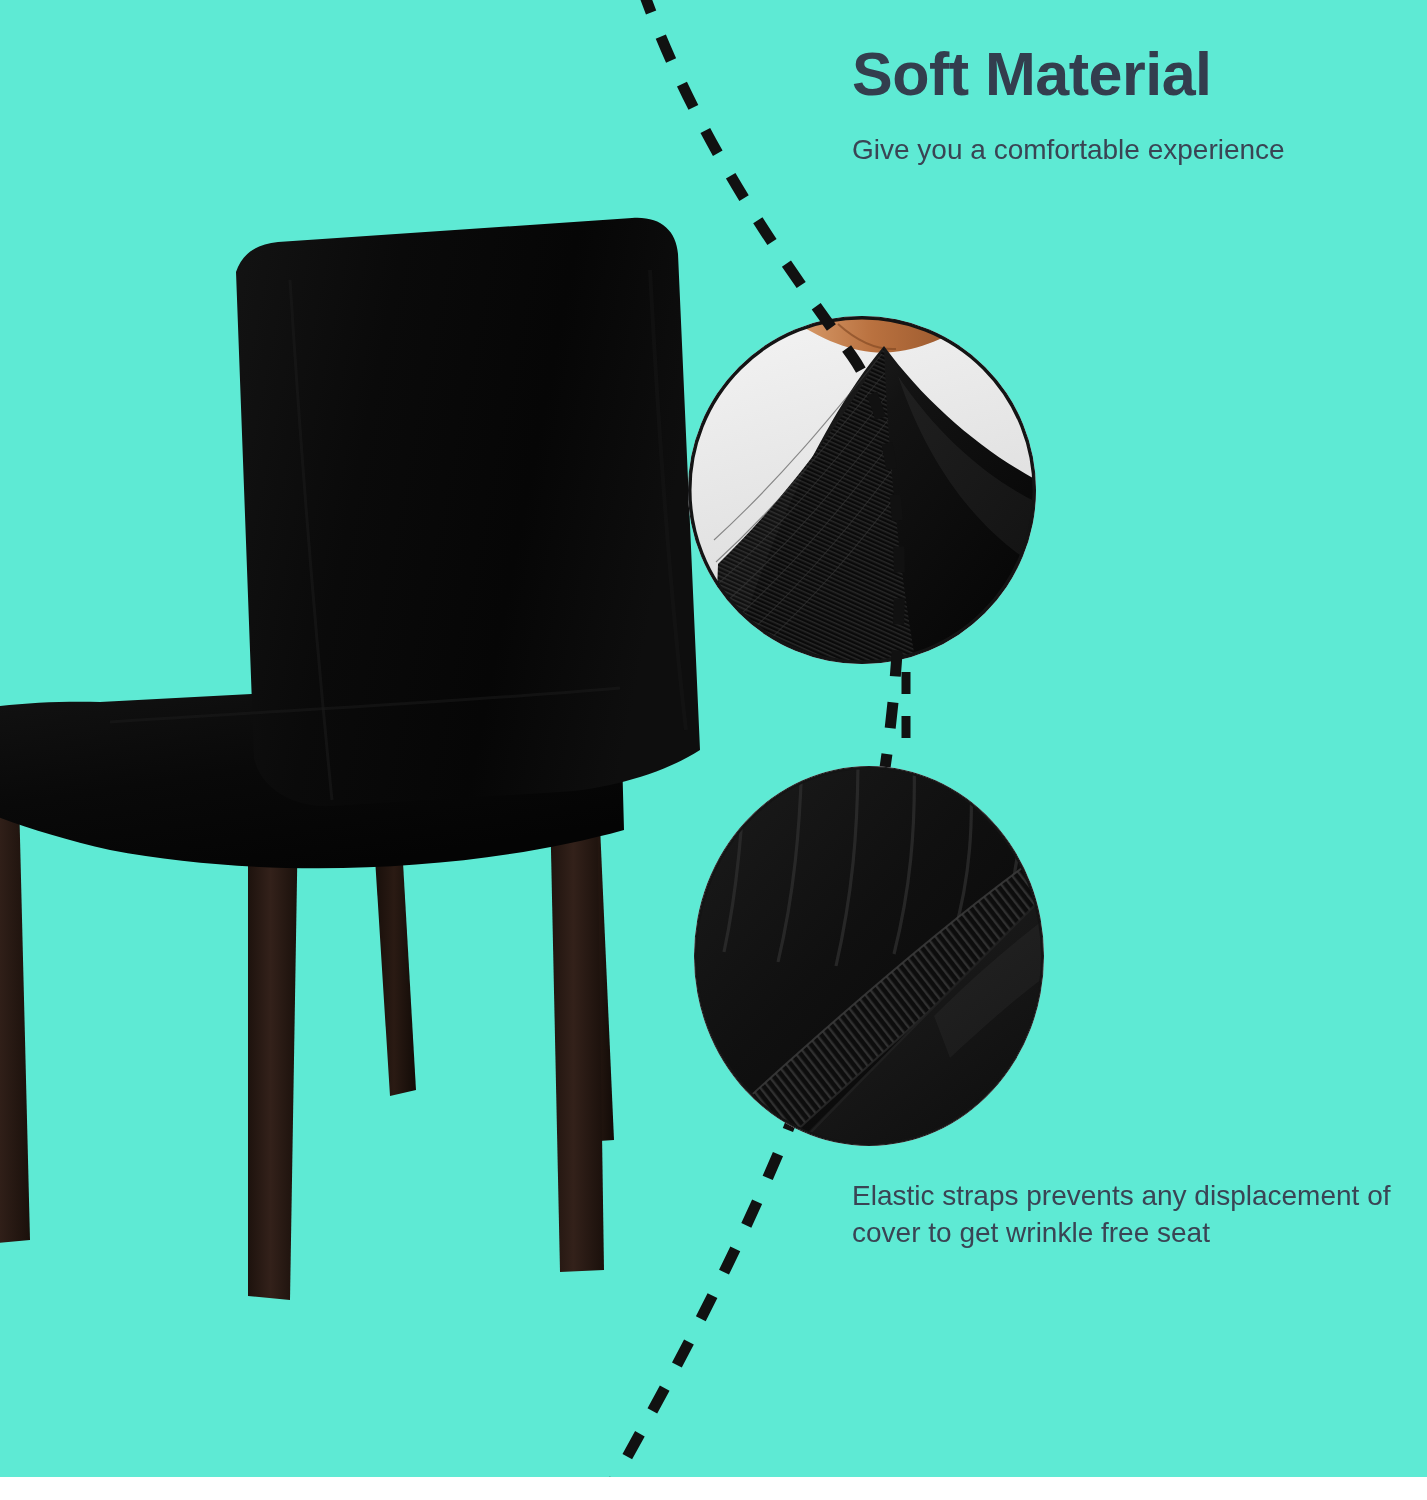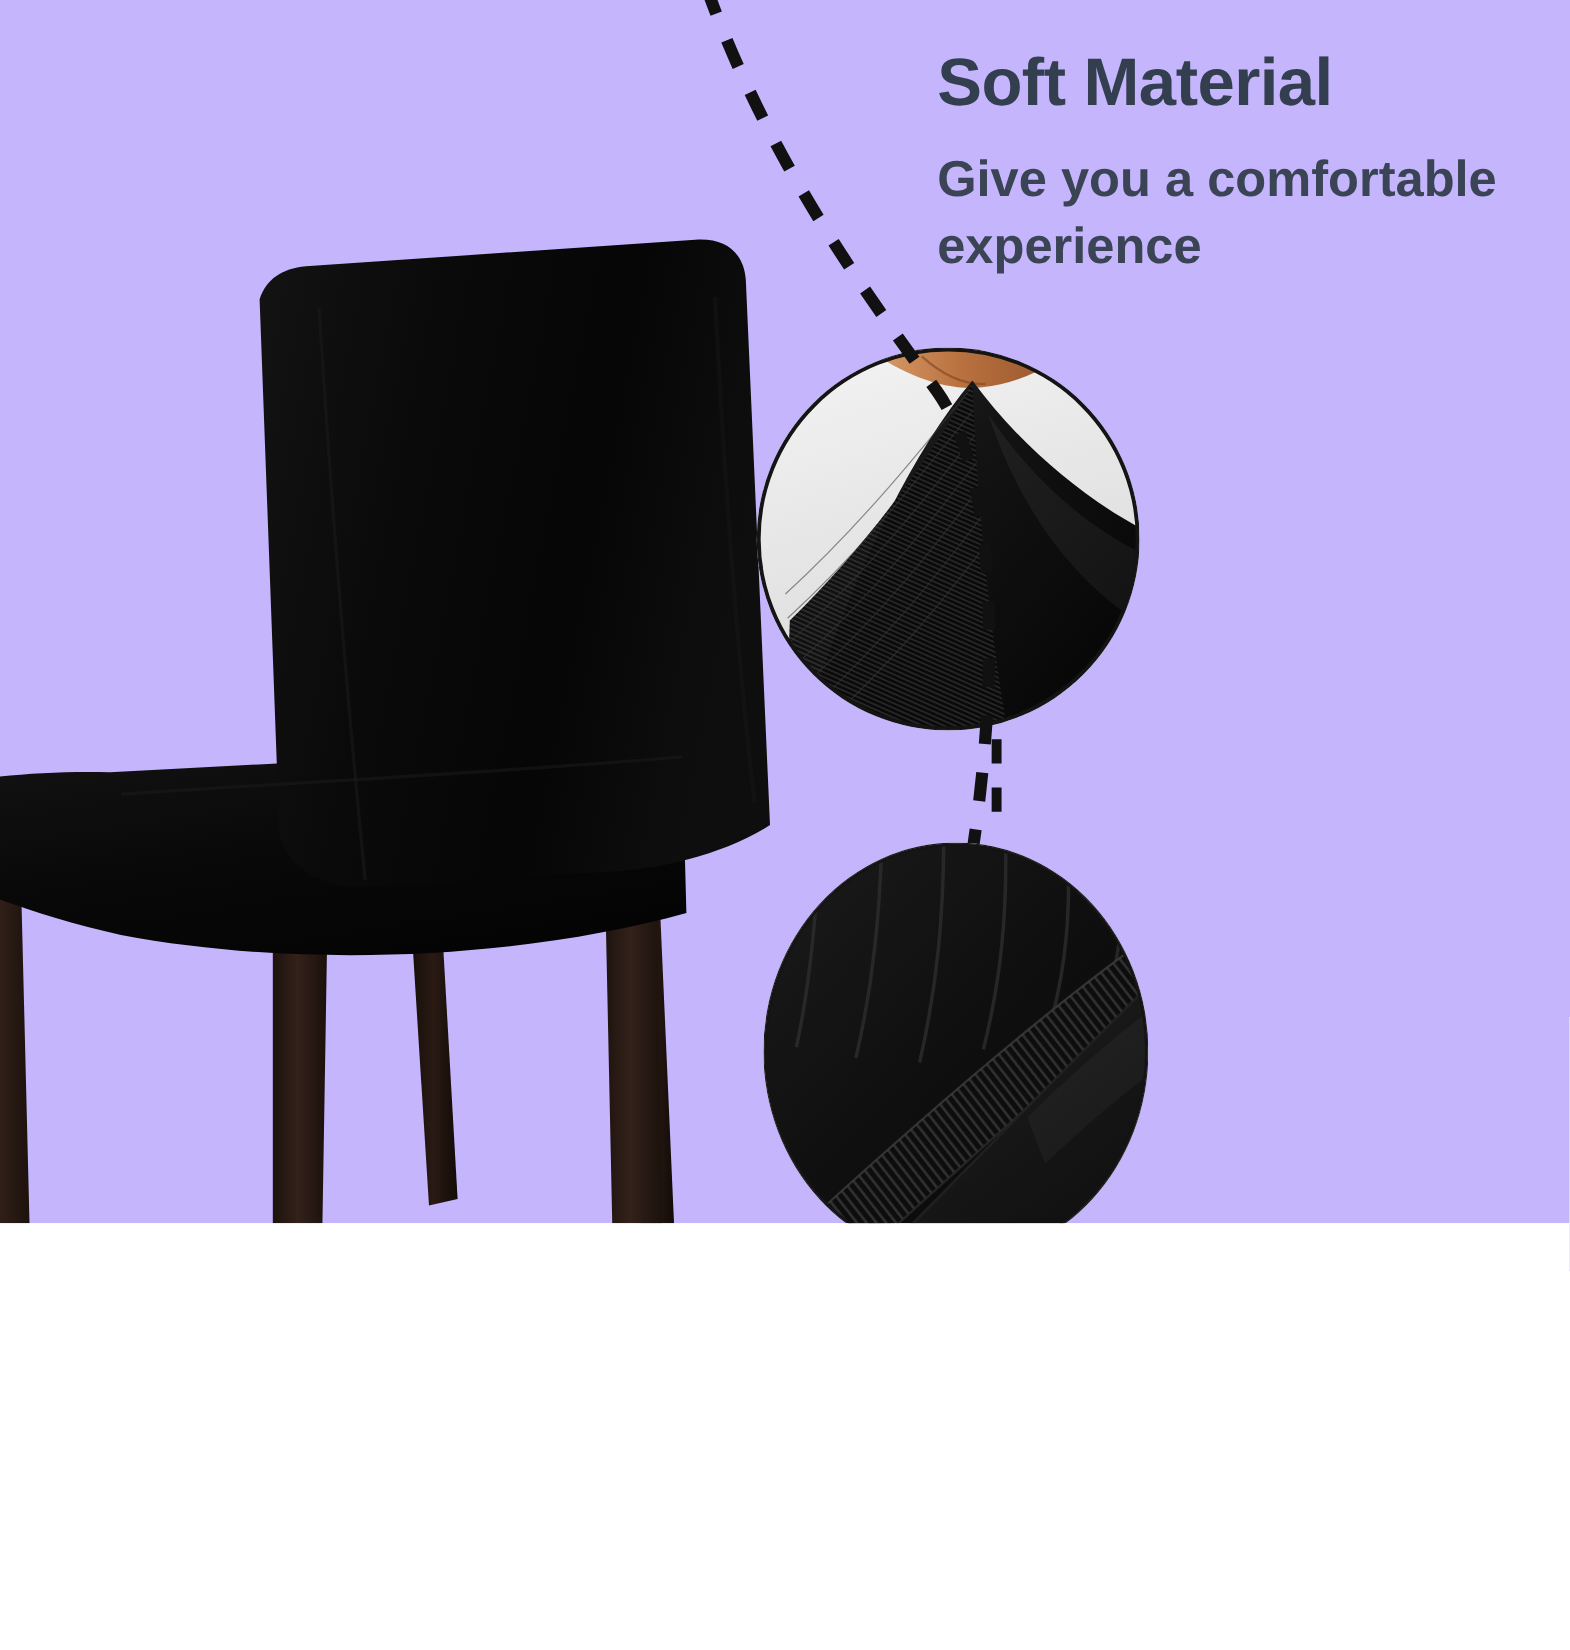--- a/index.html
+++ b/index.html
@@ -6,22 +6,22 @@
     margin: 0;
     padding: 0;
     background: #ffffff;
   }
   body {
     font-family: "Liberation Sans", sans-serif;
   }
   #page {
     position: relative;
     width: 1427px;
-    height: 1112px;
-    background: #c4b5fd;
+    height: 1477px;
+    background: #5eead4;
     overflow: hidden;
   }
 
   
   .arc-layer {
     position: absolute;
     left: 0; top: 0;
     width: 1427px; height: 1500px;
     pointer-events: none;
   }
@@ -69,22 +69,22 @@
   .headline {
     font-size: 61px;
     font-weight: bold;
     letter-spacing: -0.5px;
     line-height: 1.05;
     margin: 0 0 26px 0;
     color: #333e4e;
     white-space: nowrap;
   }
   .subline {
-    font-size: 46px;
-    font-weight: bold;
+    font-size: 28px;
+    font-weight: normal;
     line-height: 1.32;
     margin: 0;
     color: #3a4454;
   }
 </style>
 </head>
 <body>
 
 <div id="page">
 
@@ -264,15 +264,16 @@
       <ellipse cx="175" cy="190" rx="173" ry="188" fill="none" stroke="#141414" stroke-width="2"></ellipse>
     </svg>
   </div>
 
   <div class="text-block top-block">
     <h2 class="headline">Soft Material</h2>
     <p class="subline">Give you a comfortable experience</p>
   </div>
 
   <div class="text-block bottom-block">
+    <p class="subline">Elastic straps prevents any displacement of cover to get wrinkle free seat</p>
   </div>
 
 </div>
 
 </body></html>

